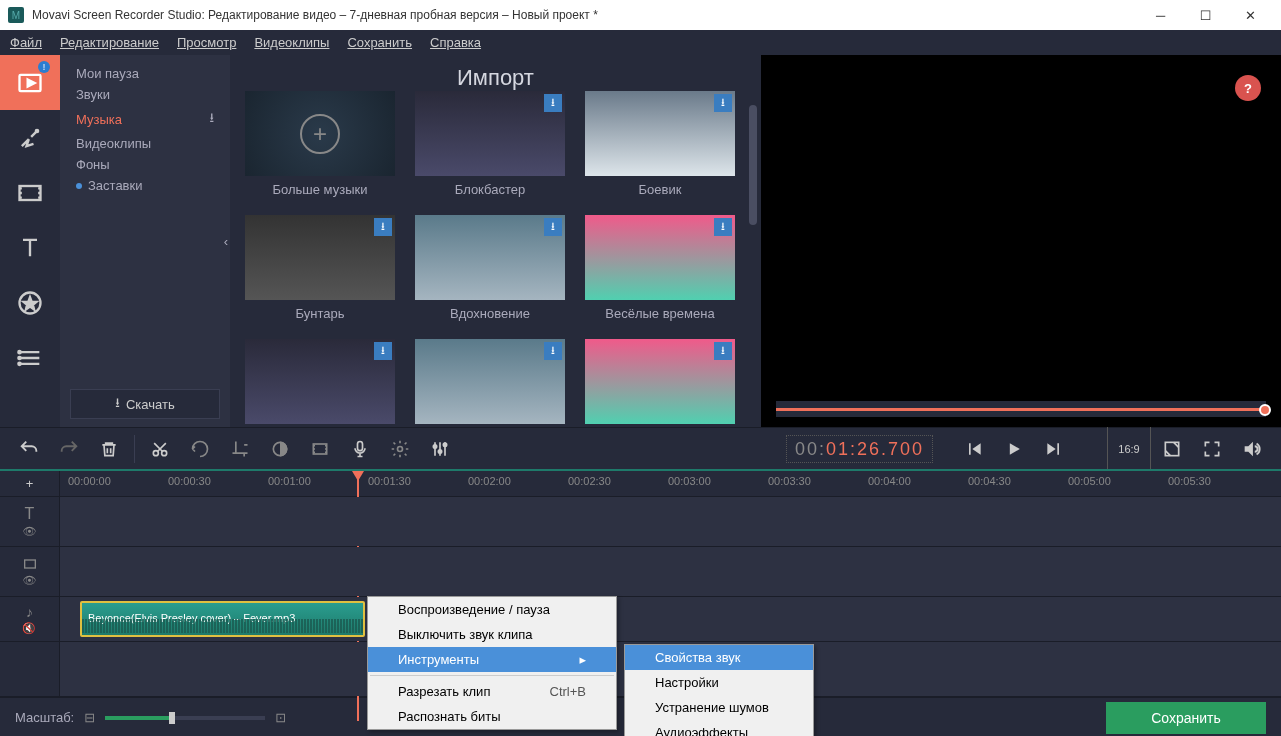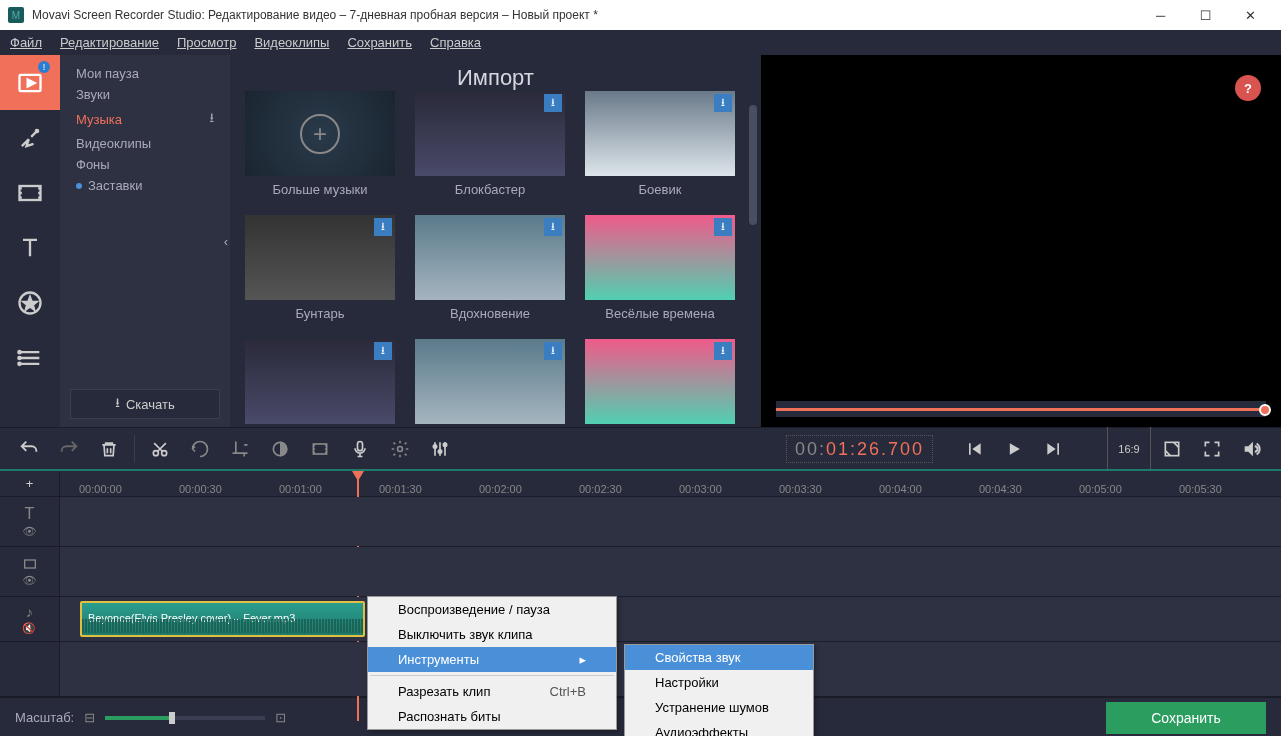--- a/index.html
+++ b/index.html
@@ -49,21 +49,21 @@
 .toolbar .tbtn { width:38px; height:53px; display:flex; align-items:center; justify-content:center; cursor:pointer; color:#ccc; }
 .toolbar .sep { width:1px; height:28px; background:#3a3e52; margin:0 4px; }
 .toolbar .spacer { flex:1; }
 .toolbar .timecode { font-family:monospace; font-size:18px; letter-spacing:2px; color:#888; border:1px dotted #555; padding:2px 8px; margin-right:20px; }
 .toolbar .timecode .orange { color:#f0705a; }
 
 .timeline-area { background:#262a3a; }
 .ruler { height:28px; background:#262a3a; display:flex; position:relative; border-top:2px solid #1e7a6a; border-bottom:1px solid #1a1d28; }
 .ruler .addtrack { width:60px; display:flex; align-items:center; justify-content:center; color:#ccc; cursor:pointer; border-right:1px solid #1a1d28; }
 .ruler .ticks { flex:1; position:relative; }
-.ruler .tick { position:absolute; top:12px; color:#888; font-size:11px;margin-left:11px; }
+.ruler .tick { position:absolute; top:4px; color:#888; font-size:11px; }
 .ruler .playhead { position:absolute; top:0; width:2px; height:250px; background:#f0705a; }
 .ruler .playhead::before { content:''; position:absolute; top:0; left:-5px; width:12px; height:10px; background:#f0705a; clip-path:polygon(0 0,100% 0,50% 100%); }
 
 .tracks { background:#2d3142; }
 .track { height:50px; display:flex; border-bottom:1px solid #1a1d28; }
 .track .thead { width:60px; background:#262a3a; display:flex; flex-direction:column; align-items:center; justify-content:center; gap:2px; color:#888; border-right:1px solid #1a1d28; }
 .track .thead svg { width:16px; height:16px; }
 .track .tbody { flex:1; position:relative; background:#2d3142; }
 .track.audio { height:45px; }
 .clip { position:absolute; top:4px; bottom:4px; background:linear-gradient(#2a9d8f,#1e7a6a); border:2px solid #e0c040; border-radius:2px; color:#fff; font-size:11px; padding:9px 6px; overflow:hidden; }

